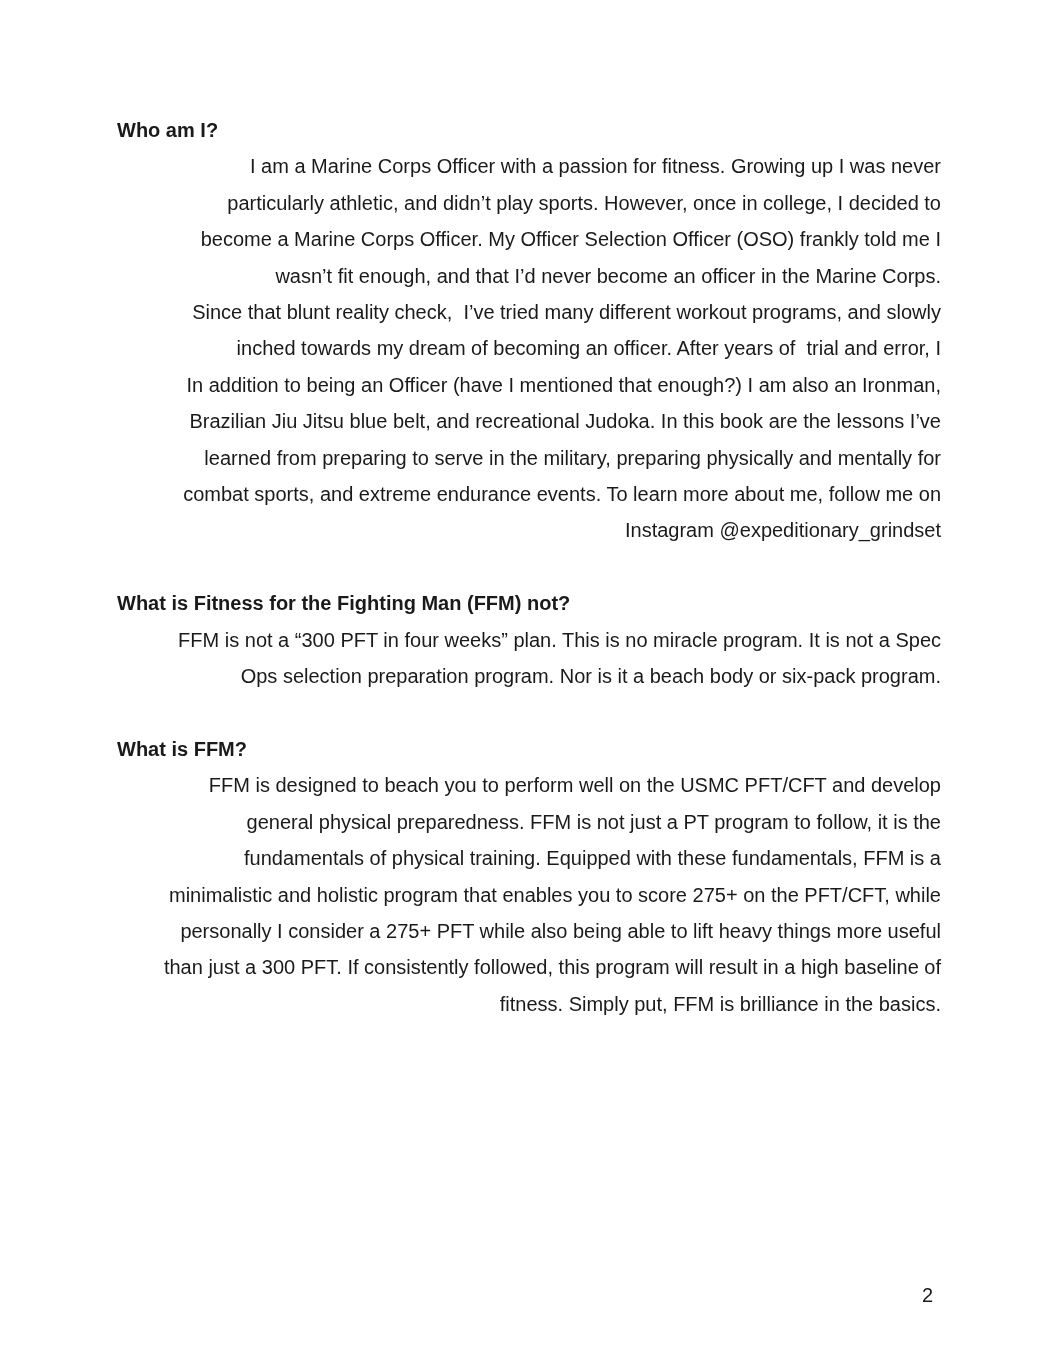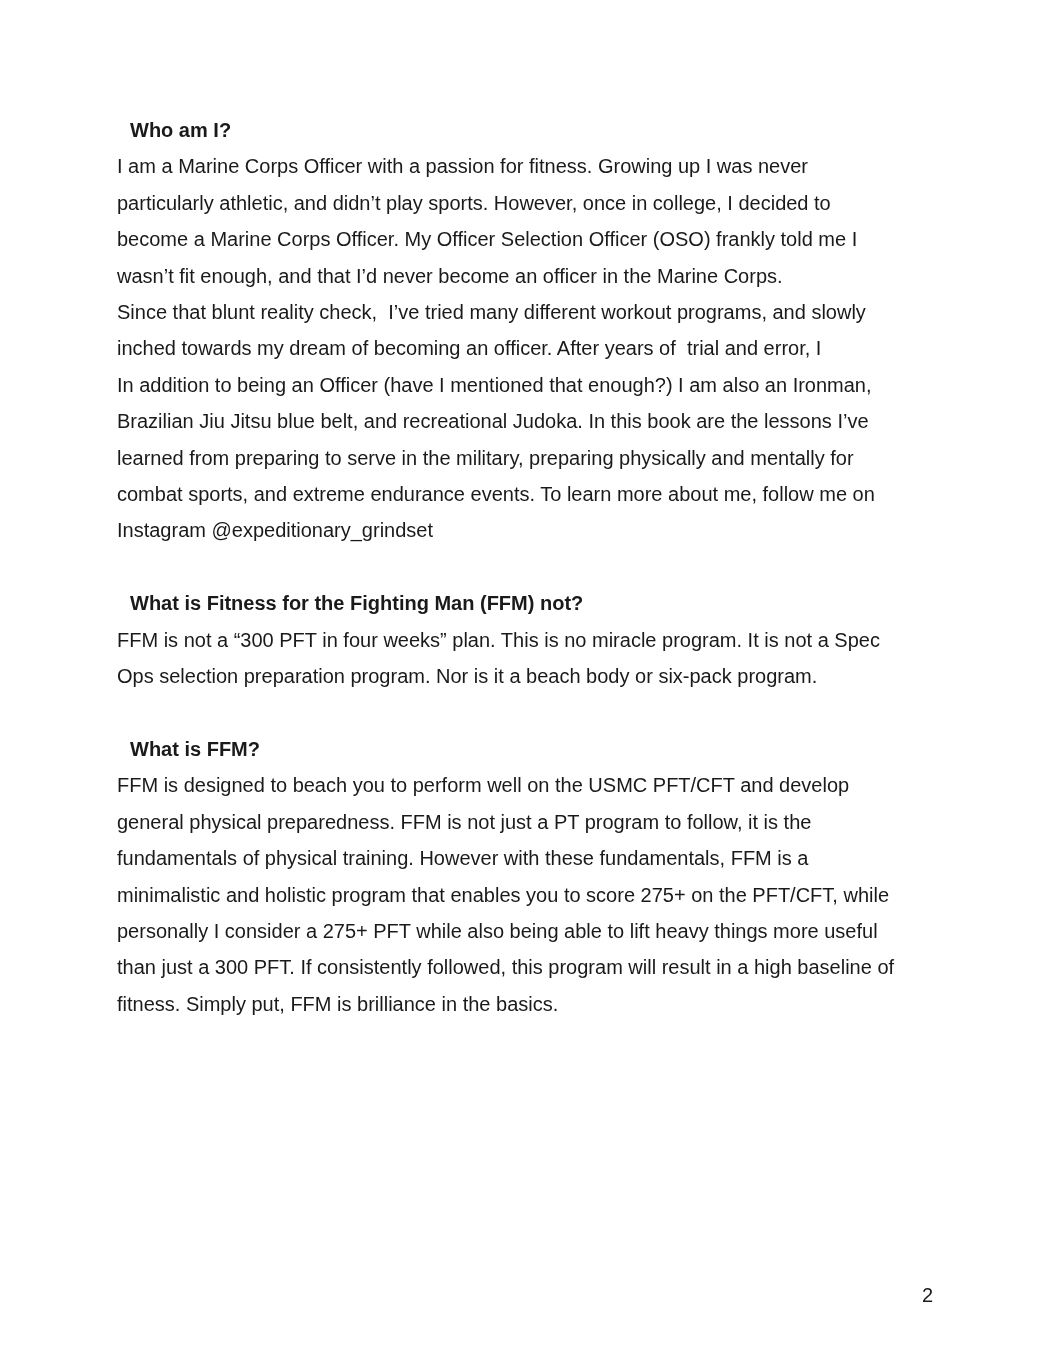--- a/index.html
+++ b/index.html
@@ -20,25 +20,25 @@
     left: 117px;
     top: 112px;
     width: 824px;
     font-size: 20px;
     line-height: 36.4px;
   }
   .section { display: block; }
   .section-heading {
     font-weight: bold;
     white-space: pre;
-    margin-left: 13px;
   }
   .paragraph { display: block; }
   .text-line {
     white-space: pre;
+    text-align: right;
   }
   .section-spacer {
     height: 36.4px;
   }
   .page-number {
     position: absolute;
     left: 117px;
     top: 1283px;
     width: 816px;
     text-align: right;
@@ -82,21 +82,21 @@
       </div>
   </div>
 
   <div class="section-spacer"></div>
 
   <div class="section">
     <div class="section-heading">What is FFM?</div>
     <div class="paragraph">
         <div class="text-line">FFM is designed to beach you to perform well on the USMC PFT/CFT and develop</div>
         <div class="text-line">general physical preparedness. FFM is not just a PT program to follow, it is the</div>
-        <div class="text-line">fundamentals of physical training. However with these fundamentals, FFM is a</div>
+        <div class="text-line">fundamentals of physical training. Equipped with these fundamentals, FFM is a</div>
         <div class="text-line">minimalistic and holistic program that enables you to score 275+ on the PFT/CFT, while</div>
         <div class="text-line">personally I consider a 275+ PFT while also being able to lift heavy things more useful</div>
         <div class="text-line">than just a 300 PFT. If consistently followed, this program will result in a high baseline of</div>
         <div class="text-line">fitness. Simply put, FFM is brilliance in the basics.</div>
       </div>
   </div>
 
 </div>
 
 <div class="page-number">2</div>

